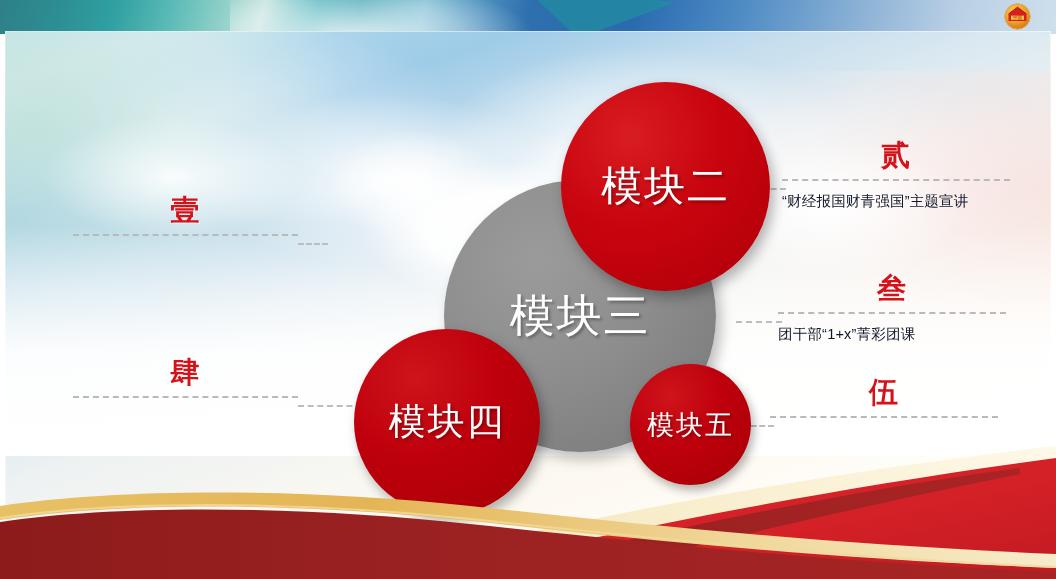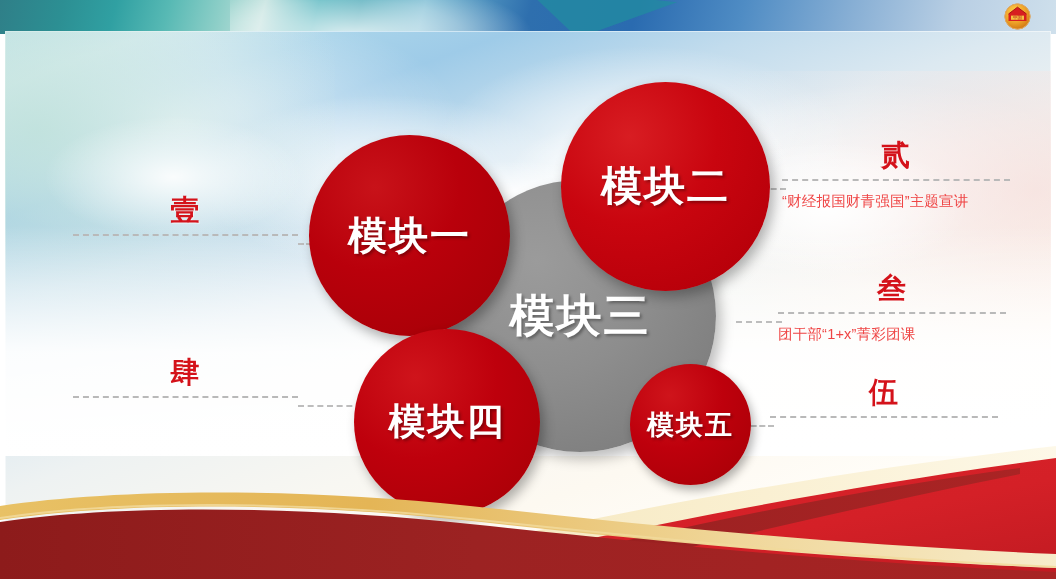--- a/index.html
+++ b/index.html
@@ -50,21 +50,21 @@
     background:linear-gradient(to bottom, rgba(255,255,255,0) 0%, rgba(255,255,255,.92) 55%, #ffffff 100%);}
 
   
   .ribbon{position:absolute;left:0;bottom:0;width:1056px;height:135px;overflow:hidden;}
 
   
   .emblem{position:absolute;left:1001px;top:1px;width:33px;height:30px;}
 
   
   .circ{position:absolute;border-radius:50%;display:flex;align-items:center;justify-content:center;}
-  .circ span{color:#fff;font-weight:bold;letter-spacing:2px;white-space:nowrap;
+  .circ span{color:#fff;font-weight:normal;letter-spacing:2px;white-space:nowrap;
     text-shadow:2px 2px 3px rgba(0,0,0,.33);}
 
   .c-gray{left:444px;top:180px;width:272px;height:272px;
     background:radial-gradient(circle at 34% 30%, #9b9b9b 0%, #8d8d8d 45%, #7e7e7e 82%, #767676 100%);
     box-shadow:5px 7px 13px rgba(0,0,0,.26);}
   .c-gray span{font-size:45px;}
 
   .c1{left:309px;top:135px;width:201px;height:201px;
     background:radial-gradient(circle at 33% 26%, #c81219 0%, #b9000b 42%, #ab0008 78%, #a30006 100%);
     box-shadow:4px 6px 12px rgba(0,0,0,.30);}
@@ -83,21 +83,21 @@
   .c5{left:630px;top:364px;width:121px;height:121px;
     background:radial-gradient(circle at 33% 26%, #cf141b 0%, #be000c 44%, #ae0008 80%, #a50006 100%);
     box-shadow:3px 5px 10px rgba(0,0,0,.30);}
   .c5 span{font-size:27px;}
 
   
   .cap{position:absolute;}
   .cap .num{font-size:29px;font-weight:bold;color:#d4121a;line-height:1;
     letter-spacing:1px;text-shadow:1px 1px 0 rgba(255,255,255,.55);}
   .cap .rule{height:0;border-top:2px dashed #b9b9b9;margin:9px 0 9px 0;}
-  .cap .desc{font-size:14.5px;color:#ef4444;line-height:1.55;letter-spacing:.2px;}
+  .cap .desc{font-size:14.5px;color:#0f172a;line-height:1.55;letter-spacing:.2px;}
 
   .cap-left{width:225px;text-align:left;}
   .cap-left .num{text-align:center;}
   .cap-right{width:228px;text-align:left;}
   .cap-right .num{text-align:center;}
 
   .p1{left:73px;top:196px;}
   .p4{left:73px;top:358px;}
   .p2{left:782px;top:141px;}
   .p3{left:778px;top:274px;}
@@ -149,23 +149,20 @@
 
   <div class="dash d1"></div>
   <div class="dash d4"></div>
   <div class="dash d2"></div>
   <div class="dash d3"></div>
   <div class="dash d5"></div>
 
   <div class="circ c-gray">
     <span>模块三</span>
   </div>
-  <div class="circ c1">
-    <span>模块一</span>
-  </div>
   <div class="circ c2">
     <span>模块二</span>
   </div>
   <div class="circ c4">
     <span>模块四</span>
   </div>
   <div class="circ c5">
     <span>模块五</span>
   </div>
 

